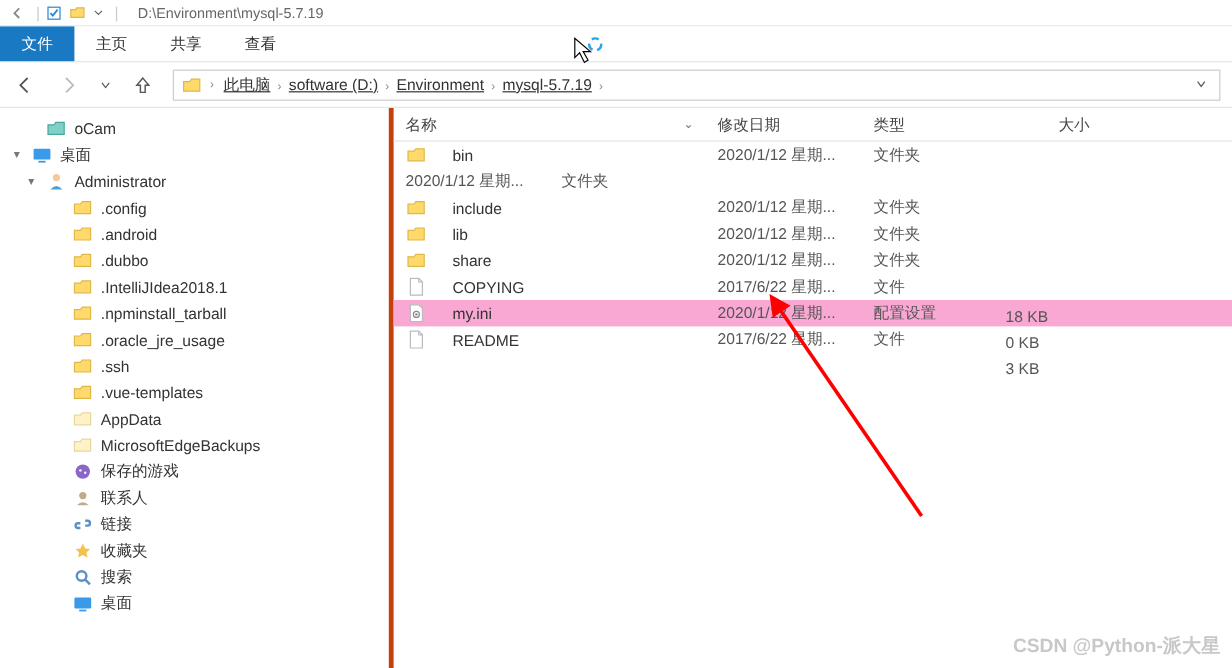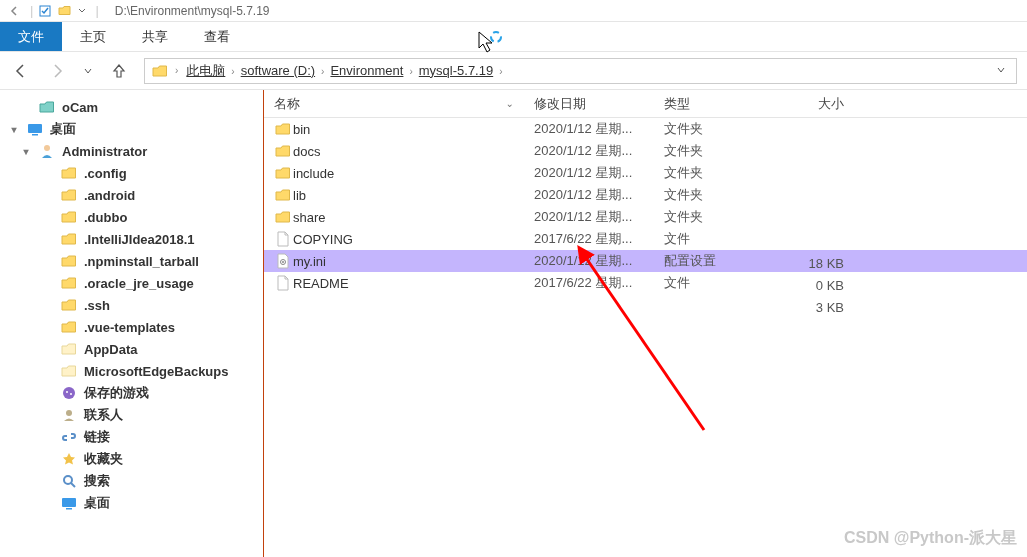--- a/index.html
+++ b/index.html
@@ -23,47 +23,47 @@
     .breadcrumb { flex: 1; height: 26px; border: 1px solid #ccc; display: flex; align-items: center; padding: 0 6px; gap: 2px; }
     .breadcrumb .crumb { padding: 0 6px; color: #333; white-space: nowrap; text-decoration: underline; }
     .breadcrumb .sep { color: #888; font-size: 10px; }
     .bc-icon { width: 18px; height: 18px; display: inline-flex; align-items: center; justify-content: center; margin-right: 4px; }
     .chev-end { margin-left: auto; color: #555; padding-right: 4px;}
 
     
     .main { display: flex; height: calc(557px - 22px - 30px - 38px); }
 
     
-    .sidebar { width: 264px; border-right: 1px solid #c2410c; overflow: auto; padding: 6px 0; font-weight: bold; }
+    .sidebar { width: 328px; border-right: 4px solid #c2410c; overflow: auto; padding: 6px 0; }
     .tree-item { display: flex; align-items: center; height: 22px; padding-left: 10px; gap: 6px; white-space: nowrap; }
     .tree-item .twisty { width: 12px; display: inline-flex; justify-content: center; color: #777; font-size: 10px; }
     .tree-item .ticon { width: 18px; height: 18px; display: inline-flex; align-items: center; justify-content: center; }
     .tree-item .label { color: #333; }
     .depth-0 { padding-left: 8px; }
     .depth-1 { padding-left: 20px; }
     .depth-2 { padding-left: 42px; }
 
     
     .filelist { flex: 1; position: relative; }
     .columns { display: flex; height: 28px; border-bottom: 1px solid #e5e5e5; align-items: center; color: #444; }
     .col { padding: 0 10px; }
     .col-name { width: 260px; display: flex; align-items: center; justify-content: space-between; }
     .col-name .sortind { color: #777; font-size: 10px; }
     .col-date { width: 130px; }
     .col-type { width: 110px; }
     .col-size { width: 90px; text-align: right; }
 
     .rows { }
     .row { display: flex; height: 22px; align-items: center; }
-    .row.selected { background: #c4b5fd; }
+    .row.selected { background: #f9a8d4; }
     .cell { padding: 0 10px; white-space: nowrap; overflow: hidden; text-overflow: ellipsis; color: #333; }
-    .cell-name { width: 260px; display: flex; align-items: center; gap: 1px; }
+    .cell-name { width: 260px; display: flex; align-items: center; gap: 21px; }
     .cell-date { width: 130px; color: #555; }
     .cell-type { width: 110px; color: #555; }
-    .cell-size { width: 90px; text-align: right; color: #555; margin-top: 48px; }
+    .cell-size { width: 90px; color: #555; margin-top: 48px; }
     .ficon { width: 18px; height: 18px; display: inline-flex; align-items: center; justify-content: center; flex-shrink: 0; }
 
     
 
     
     .arrow-overlay { position: absolute; left: 270px; top: 150px; pointer-events: none; }
 
     
     .cursor-overlay { position: absolute; left: 477px; top: 30px; pointer-events: none; }
 
@@ -345,28 +345,20 @@
                 <path d="M1 4 h5 l1.5 -2 h7 v10 h-13.5 z" fill="#ffd96a" stroke="#e0b84a"></path>
               </svg>
             </span>
             <span>bin</span>
           </div>
           <div class="cell cell-date">2020/1/12 星期...</div>
           <div class="cell cell-type">文件夹</div>
           <div class="cell cell-size"></div>
         </div>
         <div class="row">
-          <div class="cell cell-name">
-            <span class="ficon">
-              <svg width="16" height="14" viewBox="0 0 16 14">
-                <path d="M1 4 h5 l1.5 -2 h7 v10 h-13.5 z" fill="#ffd96a" stroke="#e0b84a"></path>
-              </svg>
-            </span>
-            <span>docs</span>
-          </div>
           <div class="cell cell-date">2020/1/12 星期...</div>
           <div class="cell cell-type">文件夹</div>
           <div class="cell cell-size"></div>
         </div>
         <div class="row">
           <div class="cell cell-name">
             <span class="ficon">
               <svg width="16" height="14" viewBox="0 0 16 14">
                 <path d="M1 4 h5 l1.5 -2 h7 v10 h-13.5 z" fill="#ffd96a" stroke="#e0b84a"></path>
               </svg>

